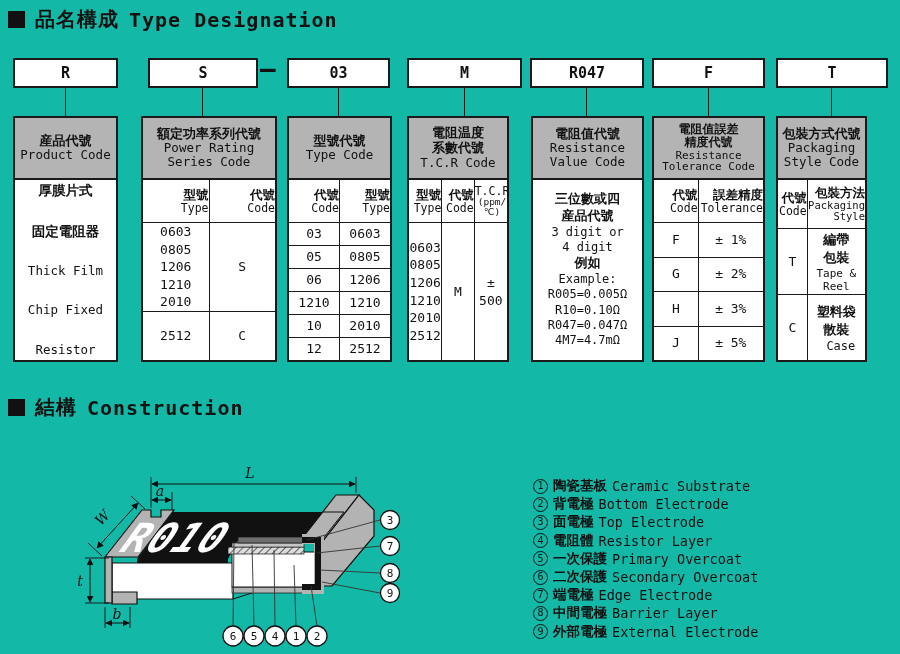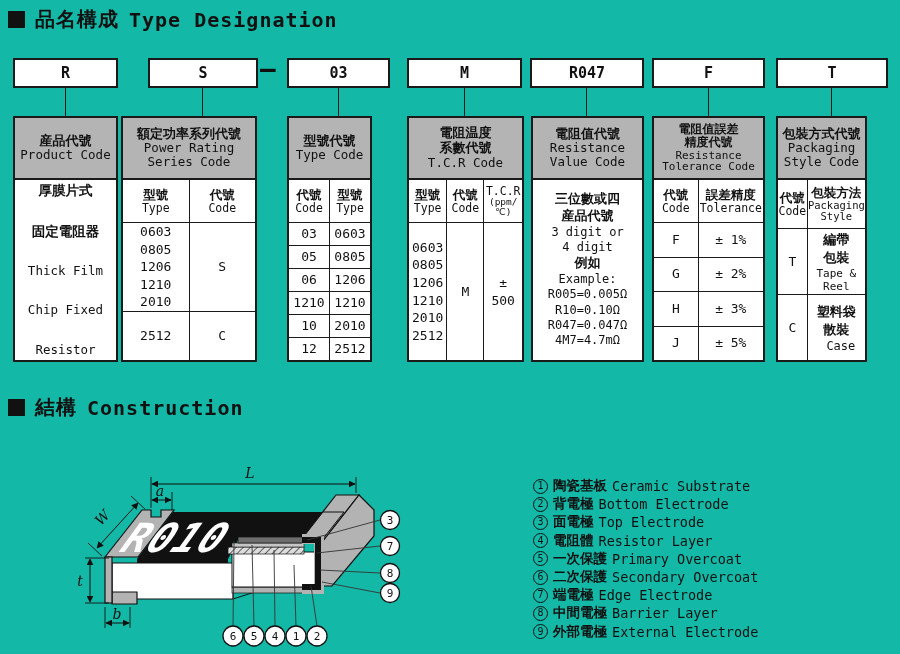--- a/index.html
+++ b/index.html
@@ -17,21 +17,21 @@
        box-sizing:border-box;display:flex;flex-direction:column;}
   .colhead{background:#b4b4b4;border-bottom:2px solid #1a1a1a;flex:0 0 60px;
            display:flex;flex-direction:column;align-items:center;justify-content:center;
            text-align:center;line-height:1.12;}
   .zh{font-size:13px;font-weight:bold;}
   .en{font-size:12.5px;}
   .tight .zh{font-size:12px;}
   .tight .en{font-size:11px;line-height:1.05;}
   .subrow{display:flex;flex:0 0 42px;border-bottom:1px solid #1a1a1a;}
   .subrow.tall{flex:0 0 48px;}
-  .scell{flex:1;display:flex;flex-direction:column;align-items:center;justify-content:center;
+  .scell{flex:1;display:flex;flex-direction:column;align-items:flex-end;justify-content:center;
          border-right:1px solid #1a1a1a;text-align:center;line-height:1.05;}
   .scell:last-child{border-right:none;}
   .scell .zh{font-size:12.5px;}
   .scell .en{font-size:11.5px;}
   .trow{display:flex;border-bottom:1px solid #1a1a1a;}
   .trow:last-child{border-bottom:none;}
   .tcell{display:flex;flex-direction:column;align-items:center;justify-content:center;
          border-right:1px solid #1a1a1a;font-size:13px;text-align:center;}
   .tcell:last-child{border-right:none;}
   .grow{flex:1;}
@@ -100,21 +100,21 @@
     </div>
     <div class="bigcell">
       <span class="zh">厚膜片式</span>
       <span class="zh">固定電阻器</span>
       <span class="en">Thick Film</span>
       <span class="en">Chip Fixed</span>
       <span class="en">Resistor</span>
     </div>
   </div>
 
-  <div class="col" style="left:121px;width:136px;">
+  <div class="col" style="left:141px;width:136px;">
     <div class="colhead">
       <span class="zh">額定功率系列代號</span>
       <span class="en">Power Rating</span>
       <span class="en">Series Code</span>
     </div>
     <div class="subrow">
       <div class="scell">
           <span class="zh">型號</span>
           <span class="en">Type</span>
         </div>
@@ -138,21 +138,21 @@
     <div class="trow grow">
       <div class="tcell grow num">
           <span>2512</span>
         </div>
       <div class="tcell grow num">
           <span>C</span>
         </div>
     </div>
   </div>
 
-  <div class="col" style="left:287px;width:85px;">
+  <div class="col" style="left:287px;width:105px;">
     <div class="colhead">
       <span class="zh">型號代號</span>
       <span class="en">Type Code</span>
     </div>
     <div class="subrow">
       <div class="scell">
           <span class="zh">代號</span>
           <span class="en">Code</span>
         </div>
       <div class="scell">
@@ -203,21 +203,21 @@
     <div class="trow grow">
         <div class="tcell grow num">
           <span>12</span>
         </div>
         <div class="tcell grow num">
           <span>2512</span>
         </div>
       </div>
   </div>
 
-  <div class="col" style="left:407px;width:117px;">
+  <div class="col" style="left:407px;width:102px;">
     <div class="colhead">
       <span class="zh">電阻温度</span>
       <span class="zh">系數代號</span>
       <span class="en">T.C.R Code</span>
     </div>
     <div class="subrow">
       <div class="scell" style="flex:0 0 33%;">
           <span class="zh">型號</span>
           <span class="en">Type</span>
         </div>

